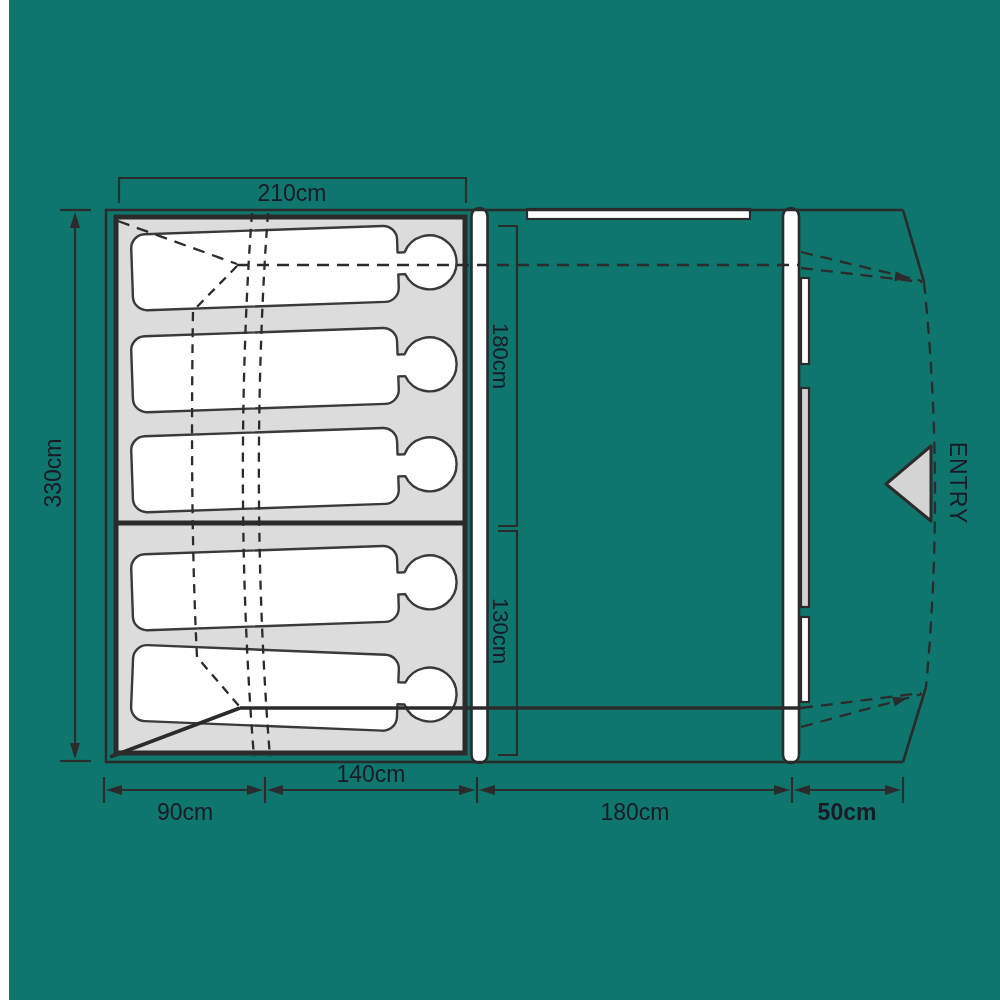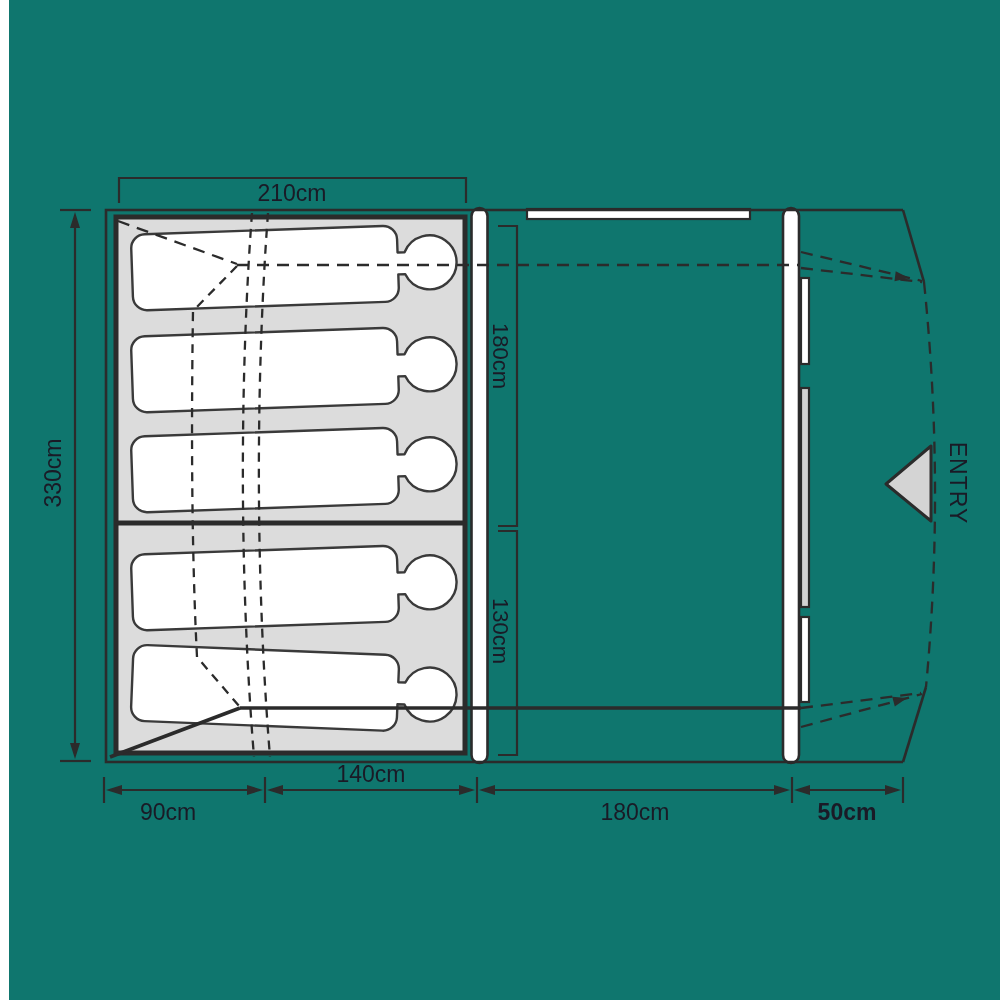--- a/index.html
+++ b/index.html
@@ -107,19 +107,19 @@
     <polygon points="781,790 765,785 765,795"></polygon>
     <polygon points="785,790 801,785 801,795"></polygon>
     <polygon points="892,790 876,785 876,795"></polygon>
   </g>
 </svg>
 
   <div class="lbl hcenter" style="left:283px;top:180px;">210cm</div>
   <div class="lbl rot-ccw" style="left:44px;top:473px;">330cm</div>
   <div class="lbl rot-cw" style="left:491px;top:356px;font-size:22px;">180cm</div>
   <div class="lbl rot-cw" style="left:491px;top:631px;font-size:22px;">130cm</div>
-  <div class="lbl hcenter" style="left:159px;top:799px;">90cm</div>
+  <div class="lbl hcenter" style="left:176px;top:799px;">90cm</div>
   <div class="lbl hcenter" style="left:362px;top:761px;">140cm</div>
   <div class="lbl hcenter" style="left:626px;top:799px;">180cm</div>
   <div class="lbl hcenter" style="left:838px;top:799px;font-weight:bold;">50cm</div>
   <div class="lbl rot-cw entry" style="left:948px;top:483px;">ENTRY</div>
 
 </div>
 
 </body></html>

